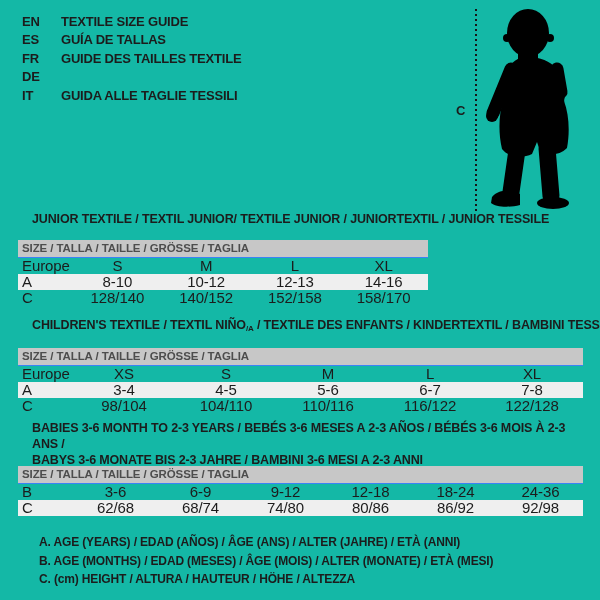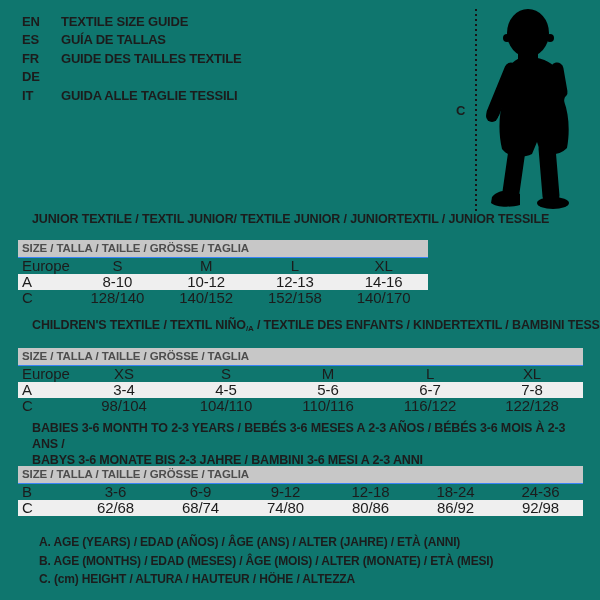--- a/index.html
+++ b/index.html
@@ -1,18 +1,18 @@
 <!DOCTYPE html>
 <html><head>
 <meta charset="utf-8">
 <style>
   * { margin:0; padding:0; box-sizing:border-box; }
   html,body { width:600px; height:600px; }
   body { background:#ffffff; font-family:"Liberation Sans", sans-serif; color:#1c1c1c; }
-  .page { position:relative; width:600px; height:600px; background:#0f766e; overflow:hidden; }
+  .page { position:relative; width:600px; height:600px; background:#14b8a6; overflow:hidden; }
 
   
   .lang-list { position:absolute; top:13px; left:22px; }
   .lang-row { display:flex; line-height:18.4px; font-size:13px; font-weight:bold; letter-spacing:-0.2px; }
   .lang-code { width:39px; flex:0 0 39px; }
 
   
   .figure-label { position:absolute; left:456px; top:103px; font-size:13px; font-weight:bold; }
   .dashed-line { position:absolute; left:475px; top:9px; width:2px; height:203px;
                  background:repeating-linear-gradient(to bottom,#161616 0 2px,transparent 2px 5px); }
@@ -110,21 +110,21 @@
       <span class="cell">8-10</span>
       <span class="cell">10-12</span>
       <span class="cell">12-13</span>
       <span class="cell">14-16</span>
     </div>
     <div class="trow cols-4">
       <span class="label">C</span>
       <span class="cell">128/140</span>
       <span class="cell">140/152</span>
       <span class="cell">152/158</span>
-      <span class="cell">140/170</span>
+      <span class="cell">158/170</span>
     </div>
   </div>
 
   <h2 class="section-title t-children"><span>CHILDREN'S TEXTILE / TEXTIL NIÑO</span><span class="subscript">/A</span><span> / TEXTILE DES ENFANTS / KINDERTEXTIL / BAMBINI TESSILE</span></h2>
   <div class="size-table tbl-children">
     <div class="size-header">SIZE / TALLA / TAILLE / GRÖSSE / TAGLIA</div>
     <div class="trow cols-5">
       <span class="label">Europe</span>
       <span class="cell">XS</span>
       <span class="cell">S</span>

